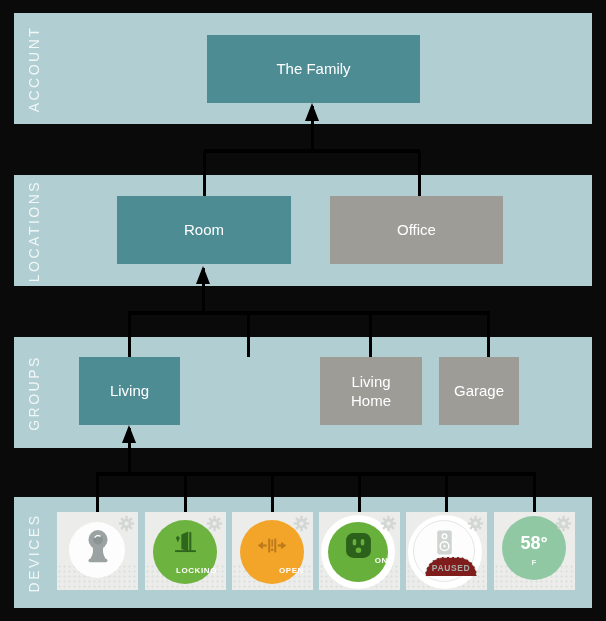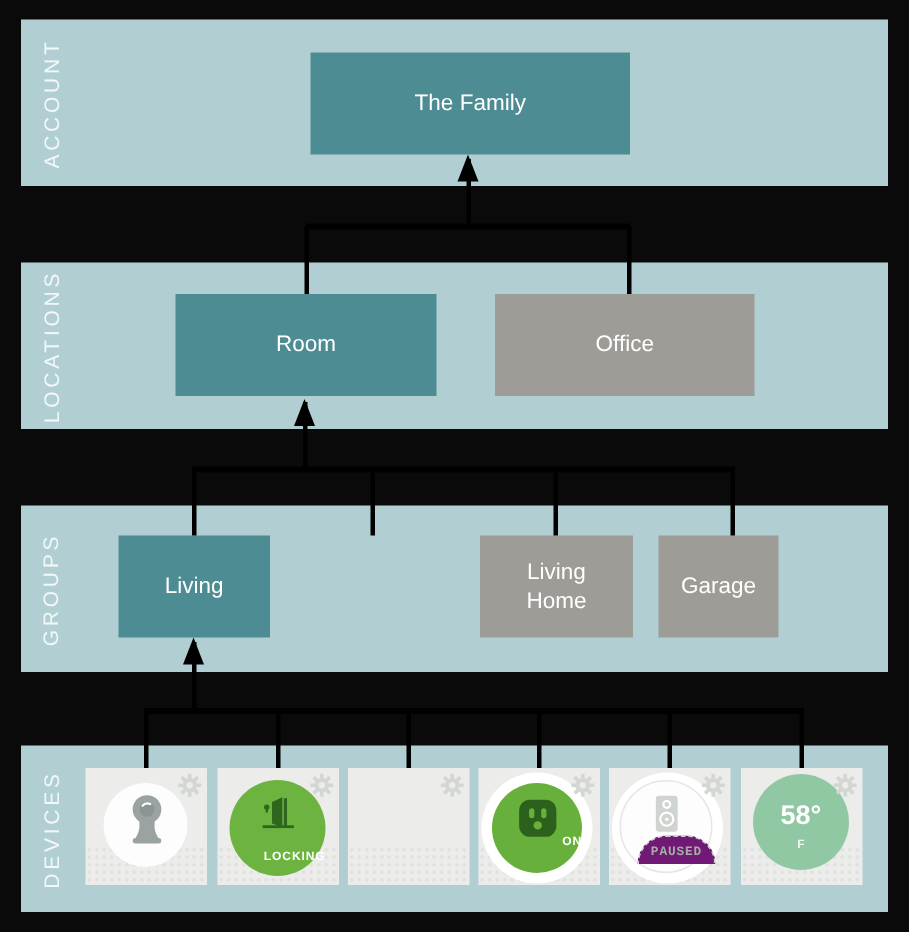--- a/index.html
+++ b/index.html
@@ -41,22 +41,22 @@
   .c-white  { left:12px; top:10px; width:56px; height:56px; background:#fdfdfd; }
   .c-green  { left:8px;  top:8px;  width:64px; height:64px; background:#6db33f; }
   .c-orange { left:8px;  top:8px;  width:64px; height:64px; background:#f3a52a; }
   .c-ring   { left:2px;  top:3px;  width:74px; height:74px; background:#fff; }
   .c-on     { left:7px;  top:7px;  width:60px; height:60px; background:#68b03c; }
   .c-paused-inner { left:5px; top:5px; width:62px; height:62px; background:#fdfdfd;
     border:1px solid #e4e7e5; box-sizing:border-box; }
   .c-mint   { left:8px;  top:4px;  width:64px; height:64px; background:#90c8a4; }
 
   .scallop { position:absolute; left:11px; bottom:5px; width:52px; height:19px; z-index:3;
-    border-radius:26px 26px 0 0; background:#701a75; border:1px dashed #cbd0cd; border-bottom:none;
-    box-sizing:border-box; text-align:center;font-family:Liberation Mono, monospace; }
+    border-radius:26px 26px 0 0; background:#7f1d1d; border:1px dashed #cbd0cd; border-bottom:none;
+    box-sizing:border-box; text-align:center; }
   .scallop .paused-txt { display:block; margin-top:5px; color:#a7aca9;
     font-size:8.5px; font-weight:bold; letter-spacing:.6px; }
 
   .temp { position:absolute; left:0; right:0; top:17px; text-align:center;
     color:#fff; font-size:18px; font-weight:bold; z-index:3; }
   .temp-unit { position:absolute; left:0; right:0; top:42px; text-align:center;
     color:rgba(255,255,255,.85); font-size:8px; font-weight:bold; z-index:3; }
 </style>
 </head>
 <body>
@@ -166,20 +166,37 @@
             <g fill="#d3d7d3">
           <rect x="8.6" y="1" width="2.8" height="18"></rect>
               <rect x="1" y="8.6" width="18" height="2.8"></rect>
           <rect x="8.6" y="1" width="2.8" height="18" transform="rotate(45 10 10)"></rect>
           <rect x="1" y="8.6" width="18" height="2.8" transform="rotate(45 10 10)"></rect>
           <circle cx="10" cy="10" r="5.6"></circle>
               <circle cx="10" cy="10" r="2.5" fill="#ececeb"></circle>
         </g>
           </svg>
       </span>
+      <div class="circle c-orange">
+        <div class="icon-wrap" style="top:17px">
+          <svg viewBox="0 0 30 16" width="32" height="17">
+              <g fill="#bd7a1a">
+            <polygon points="1.5,8 6.5,4.5 6.5,11.5"></polygon>
+                <rect x="5.5" y="7" width="4.5" height="2"></rect>
+            <rect x="11.4" y="1.5" width="1.9" height="13"></rect>
+            <rect x="14.4" y="2.5" width="1.6" height="6.5"></rect>
+                <circle cx="15.2" cy="12" r="1.2"></circle>
+            <rect x="17.1" y="1.5" width="1.9" height="13"></rect>
+            <rect x="20.4" y="7" width="4.5" height="2"></rect>
+                <polygon points="28.5,8 23.5,4.5 23.5,11.5"></polygon>
+          </g>
+            </svg>
+        </div>
+        <span class="status">OPEN</span>
+      </div>
     </div>
 
     <div class="tile" style="left:305px">
       <span class="gear">
         <svg viewBox="0 0 20 20" width="17" height="17">
             <g fill="#d3d7d3">
           <rect x="8.6" y="1" width="2.8" height="18"></rect>
               <rect x="1" y="8.6" width="18" height="2.8"></rect>
           <rect x="8.6" y="1" width="2.8" height="18" transform="rotate(45 10 10)"></rect>
           <rect x="1" y="8.6" width="18" height="2.8" transform="rotate(45 10 10)"></rect>

